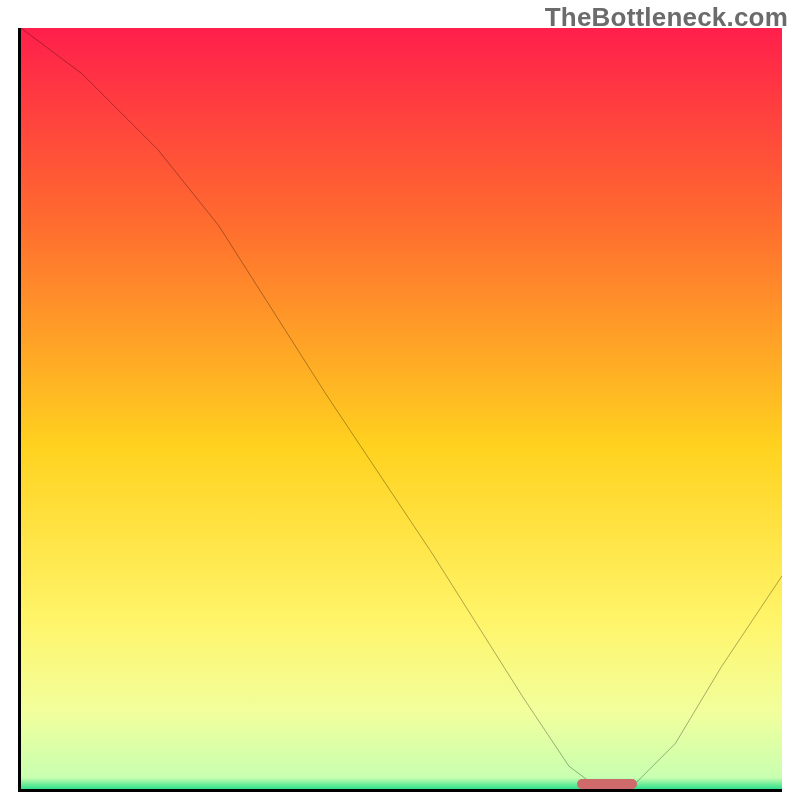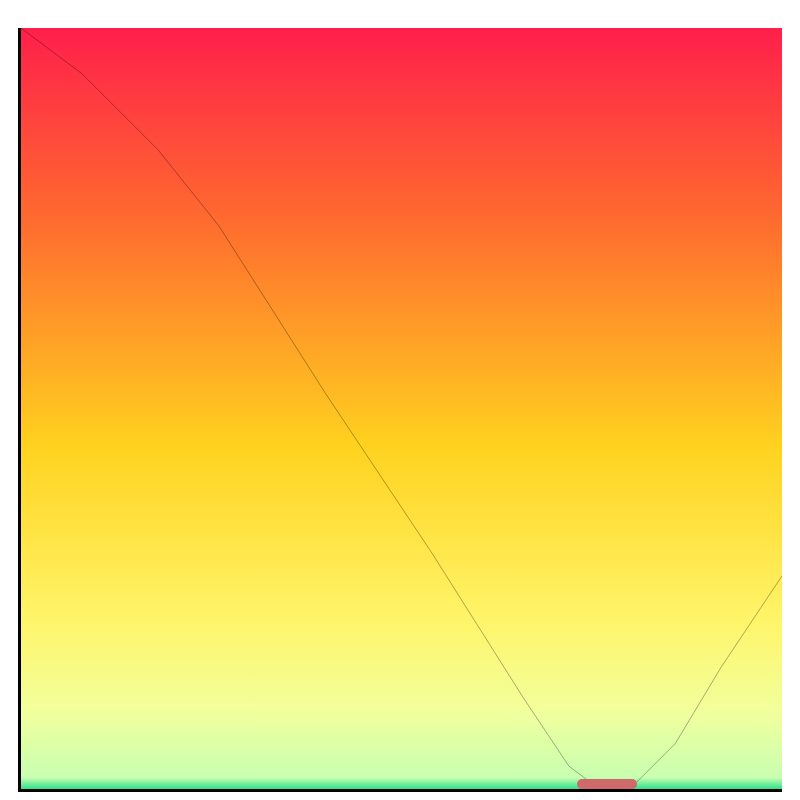--- a/index.html
+++ b/index.html
@@ -47,20 +47,21 @@
     position: absolute;
     height: 10px;
     border-radius: 5px;
     background: #cf6a6a;
   }
 </style>
 </head>
 <body>
 
 <div class="frame">
+  <div class="watermark">TheBottleneck.com</div>
 
   <div class="plot">
     <svg class="chart" viewBox="0 0 100 100" preserveAspectRatio="none">
       <defs>
         <linearGradient id="bg-grad" x1="0" y1="0" x2="0" y2="1">
         <stop offset="0%" stop-color="#ff1f4b"></stop>
             <stop offset="25%" stop-color="#ff6a2f"></stop>
             <stop offset="55.00000000000001%" stop-color="#ffd21f"></stop>
             <stop offset="78%" stop-color="#fff56a"></stop>
             <stop offset="90%" stop-color="#f1ff9d"></stop>

